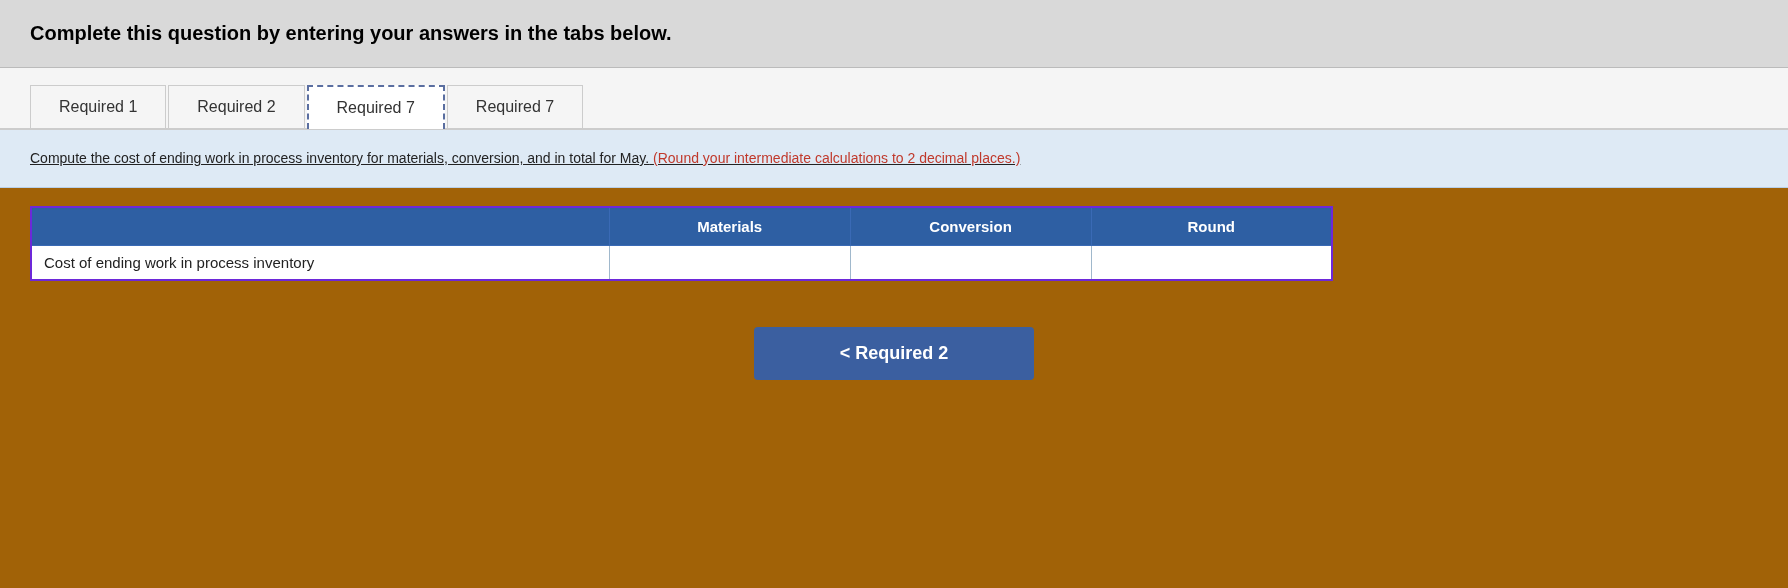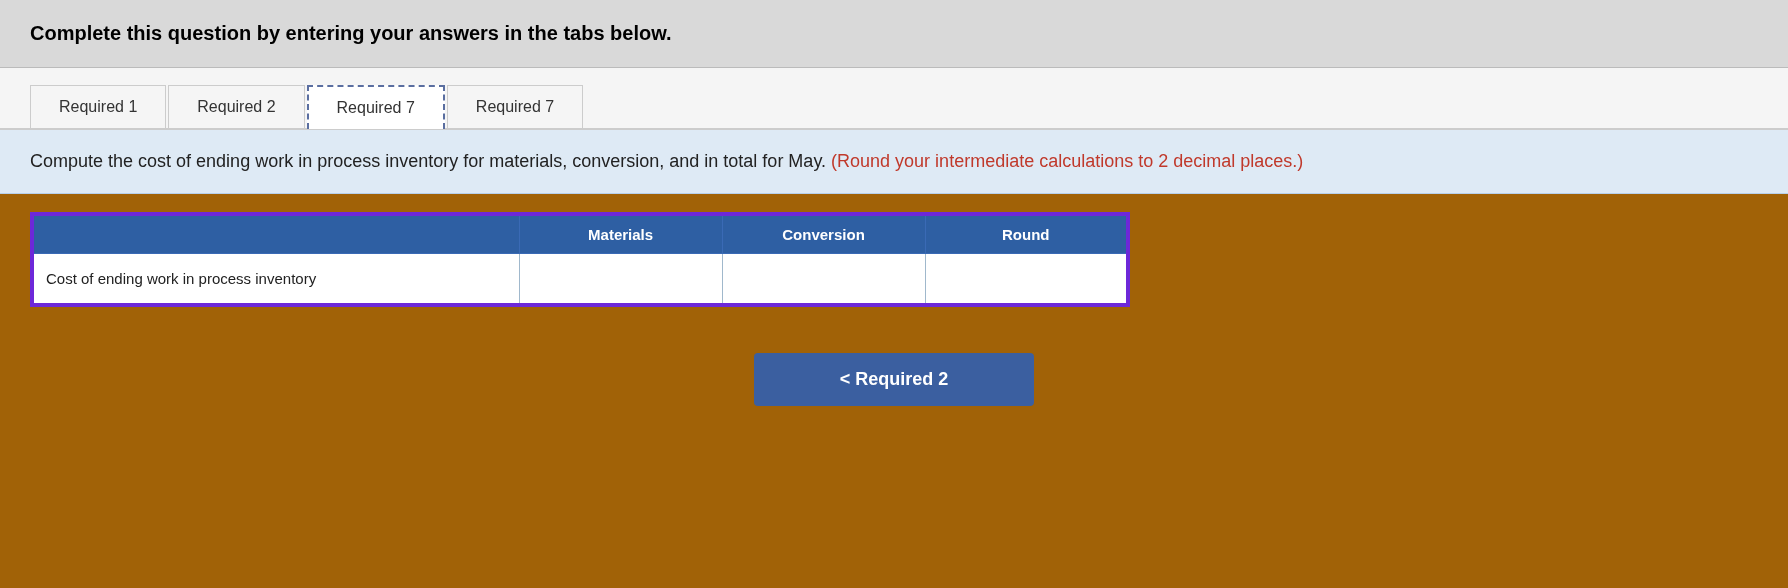--- a/index.html
+++ b/index.html
@@ -66,38 +66,39 @@
     }
 
     
     .description-area {
       background: #deeaf5;
       padding: 18px 30px;
       border-bottom: 1px solid #b8d0ea;
     }
 
     .description-text {
-      font-size: 18px;
+      font-size: 14px;
       color: #222;
       line-height: 1.5;
+      text-decoration: underline;
     }
 
     .description-text .highlight {
       color: #c0392b;
     }
 
     
     .table-container {
       padding: 18px 30px;
     }
 
     .data-table {
-      width: 1100px;
+      width: 1303px;
       border-collapse: collapse;
-      border: 4px solid #6d28d9;
+      border: 2px solid #6d28d9;
     }
 
     .data-table thead tr {
       background: #2e5fa3;
     }
 
     .data-table thead th {
       color: #fff;
       font-weight: bold;
       font-size: 15px;
@@ -110,21 +111,21 @@
       background: #2e5fa3;
       width: 480px;
     }
 
     .data-table tbody tr {
       background: #fff;
     }
 
     .data-table tbody td {
       border: 1px solid #a0b8cc;
-      padding: 16px 10px;
+      padding: 0 10px;
       font-size: 15px;
       vertical-align: middle;
     }
 
     .data-table tbody td.label-cell {
       font-size: 15px;
       color: #222;
       padding-left: 12px;
     }
 

